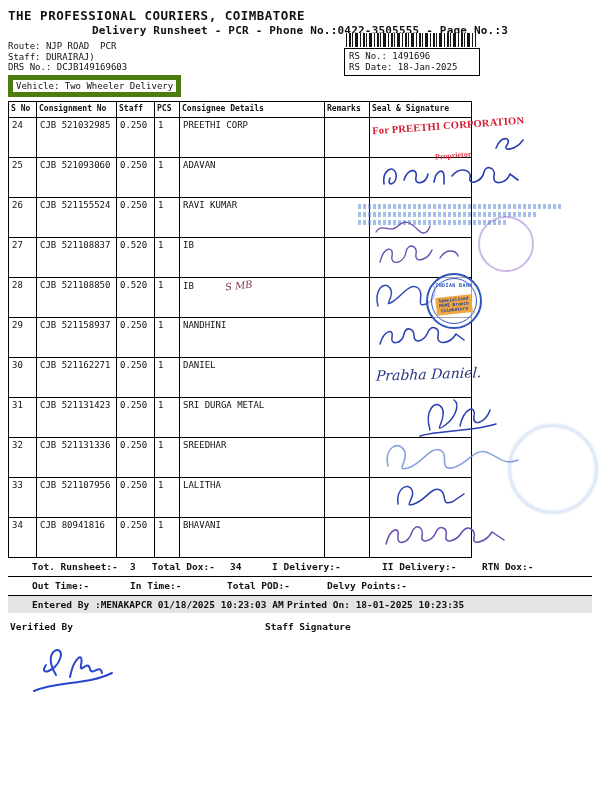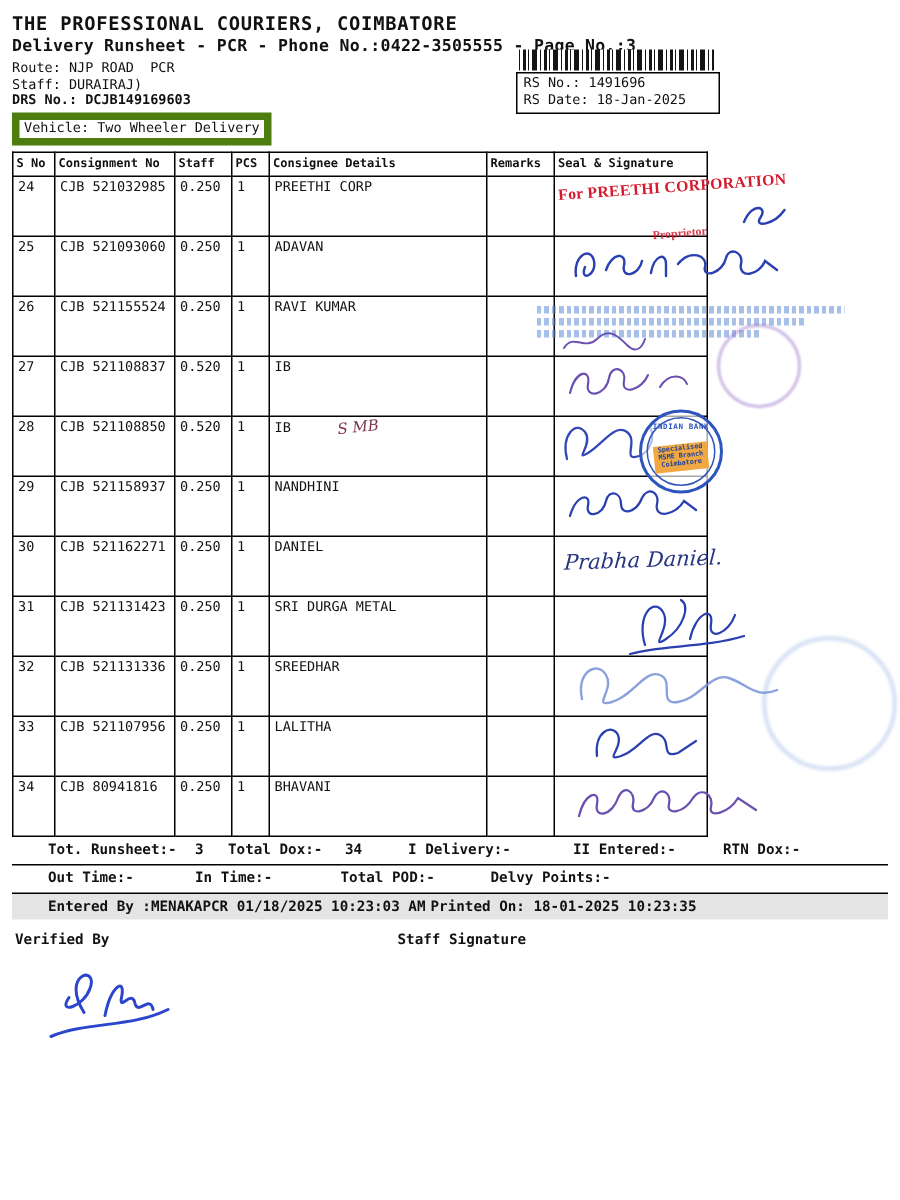--- a/index.html
+++ b/index.html
@@ -3,23 +3,23 @@
 <meta charset="utf-8">
 <style>
   html,body{margin:0;padding:0;background:#888;}
   .page{
     position:relative;width:600px;height:800px;margin:0 auto;background:#ffffff;
     font-family:"DejaVu Sans Mono","Liberation Mono",monospace;color:#111;
     overflow:hidden;box-sizing:border-box;padding:6px 8px;
   }
   .pre{white-space:pre;}
   .title{font-weight:bold;font-size:12.5px;letter-spacing:.5px;margin-top:2px;}
-  .subtitle{text-align:left;font-weight:bold;font-size:11px;margin-top:1px;letter-spacing:.2px;}
+  .subtitle{text-align:center;font-weight:bold;font-size:11px;margin-top:1px;letter-spacing:.2px;}
   .meta{position:relative;margin-top:4px;font-size:9px;line-height:10.5px;}
-  .meta .drs{font-weight:bold;}
+  .meta .drs{font-weight:normal;}
   .vehicle-box{display:inline-block;border:5px solid #4d7c0f;padding:1px 3px;margin-top:2px;}
   .right-block{position:absolute;left:336px;top:-8px;width:136px;}
   .barcode{height:14px;width:130px;margin-left:2px;
     background:repeating-linear-gradient(90deg,#151515 0 1px,#fff 1px 3px,#151515 3px 5px,#fff 5px 6px,#151515 6px 7px,#fff 7px 9px,#151515 9px 12px,#fff 12px 14px);}
   .rs-box{border:1px solid #000;margin-top:1px;padding:2px 4px;font-size:9px;line-height:11px;}
 
   table.rs{border-collapse:collapse;width:464px;margin-top:4px;table-layout:fixed;}
   table.rs th,table.rs td{border:1px solid #000;vertical-align:top;padding:2px 3px;overflow:visible;}
   table.rs th{font-size:8px;font-weight:bold;text-align:left;height:11px;padding:2px 2px;}
   table.rs td{font-size:9px;height:35px;}
@@ -274,21 +274,21 @@
     </tbody>
   </table>
 
   <div class="footer">
     <div class="f-row rule">
       <span style="left:2px">Tot. Runsheet:-</span>
       <span style="left:100px">3</span>
       <span style="left:122px">Total Dox:-</span>
       <span style="left:200px">34</span>
       <span style="left:242px">I Delivery:-</span>
-      <span style="left:352px">II Entered:-</span>
+      <span style="left:352px">II Delivery:-</span>
       <span style="left:452px">RTN Dox:-</span>
     </div>
     <div class="f-row rule">
       <span style="left:2px">Out Time:-</span>
       <span style="left:100px">In Time:-</span>
       <span style="left:197px">Total POD:-</span>
       <span style="left:297px">Delvy Points:-</span>
     </div>
     <div class="f-row entered">
       <span style="left:2px">Entered By :MENAKAPCR 01/18/2025 10:23:03 AM</span>

